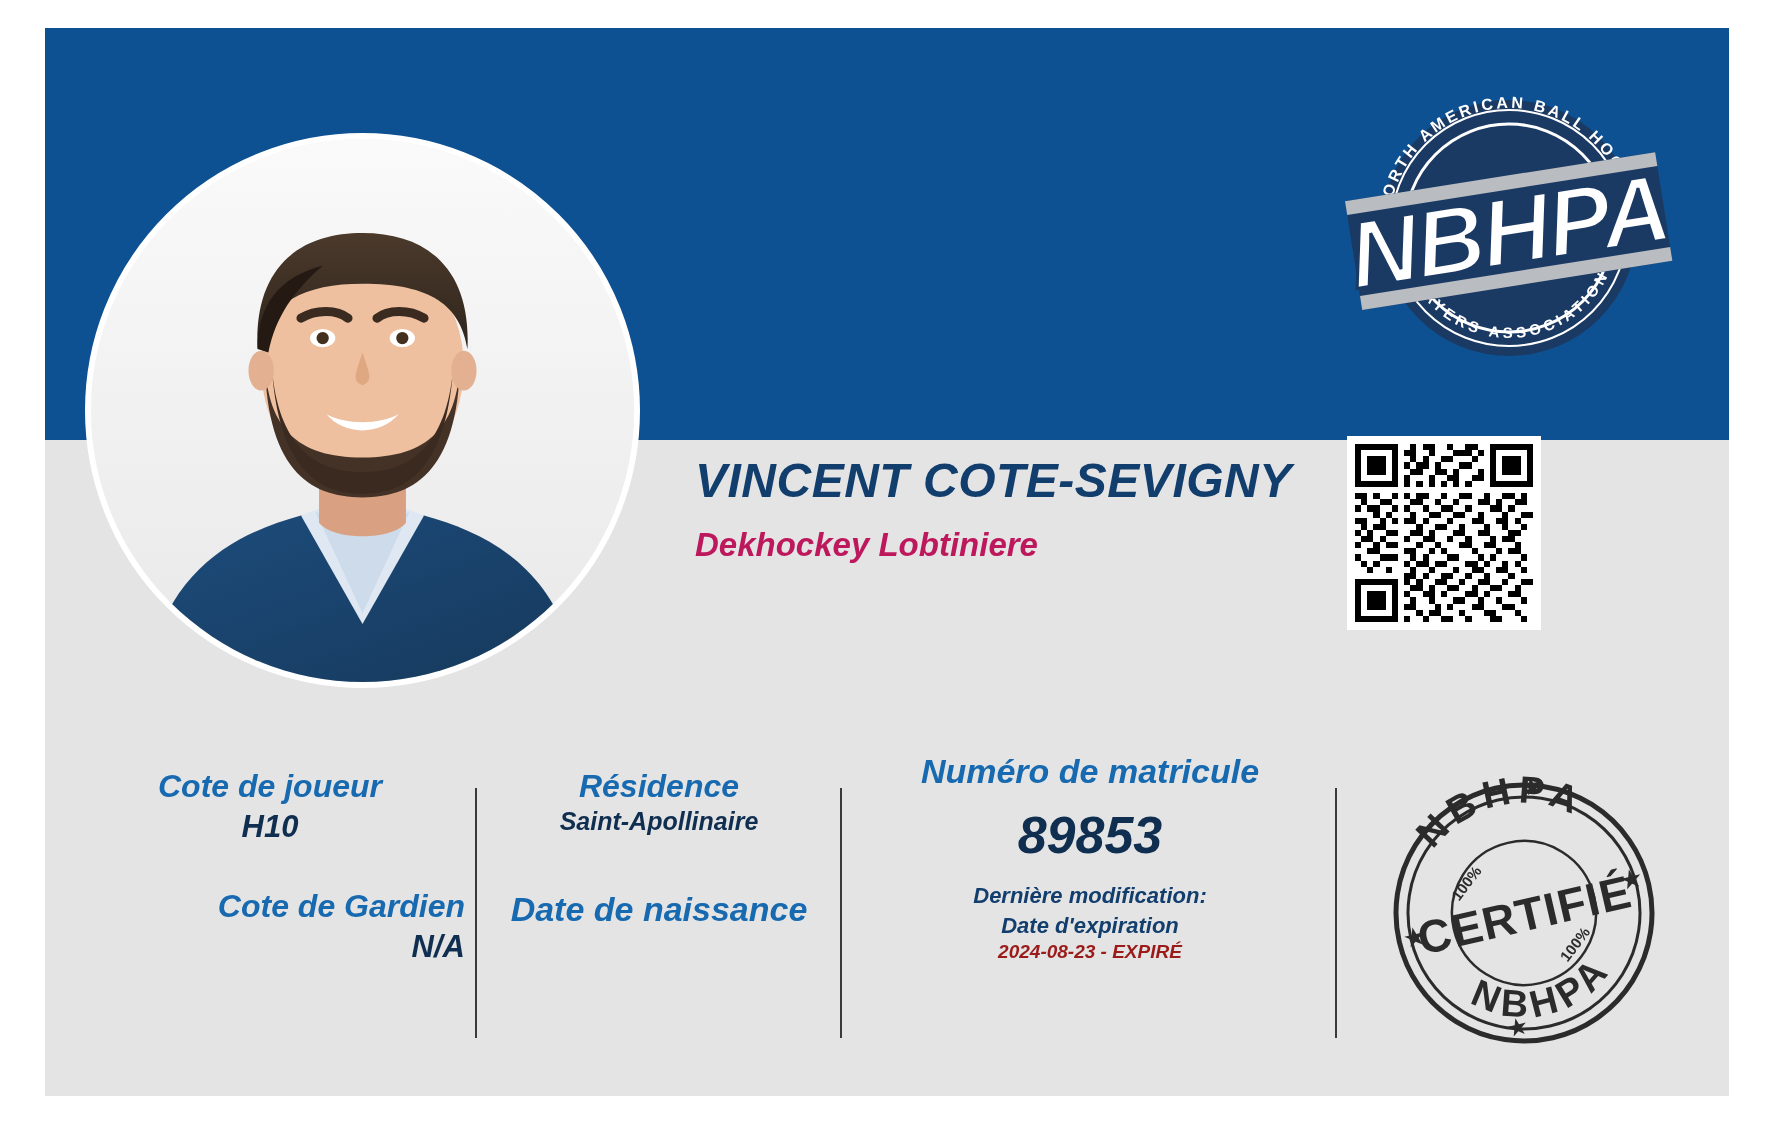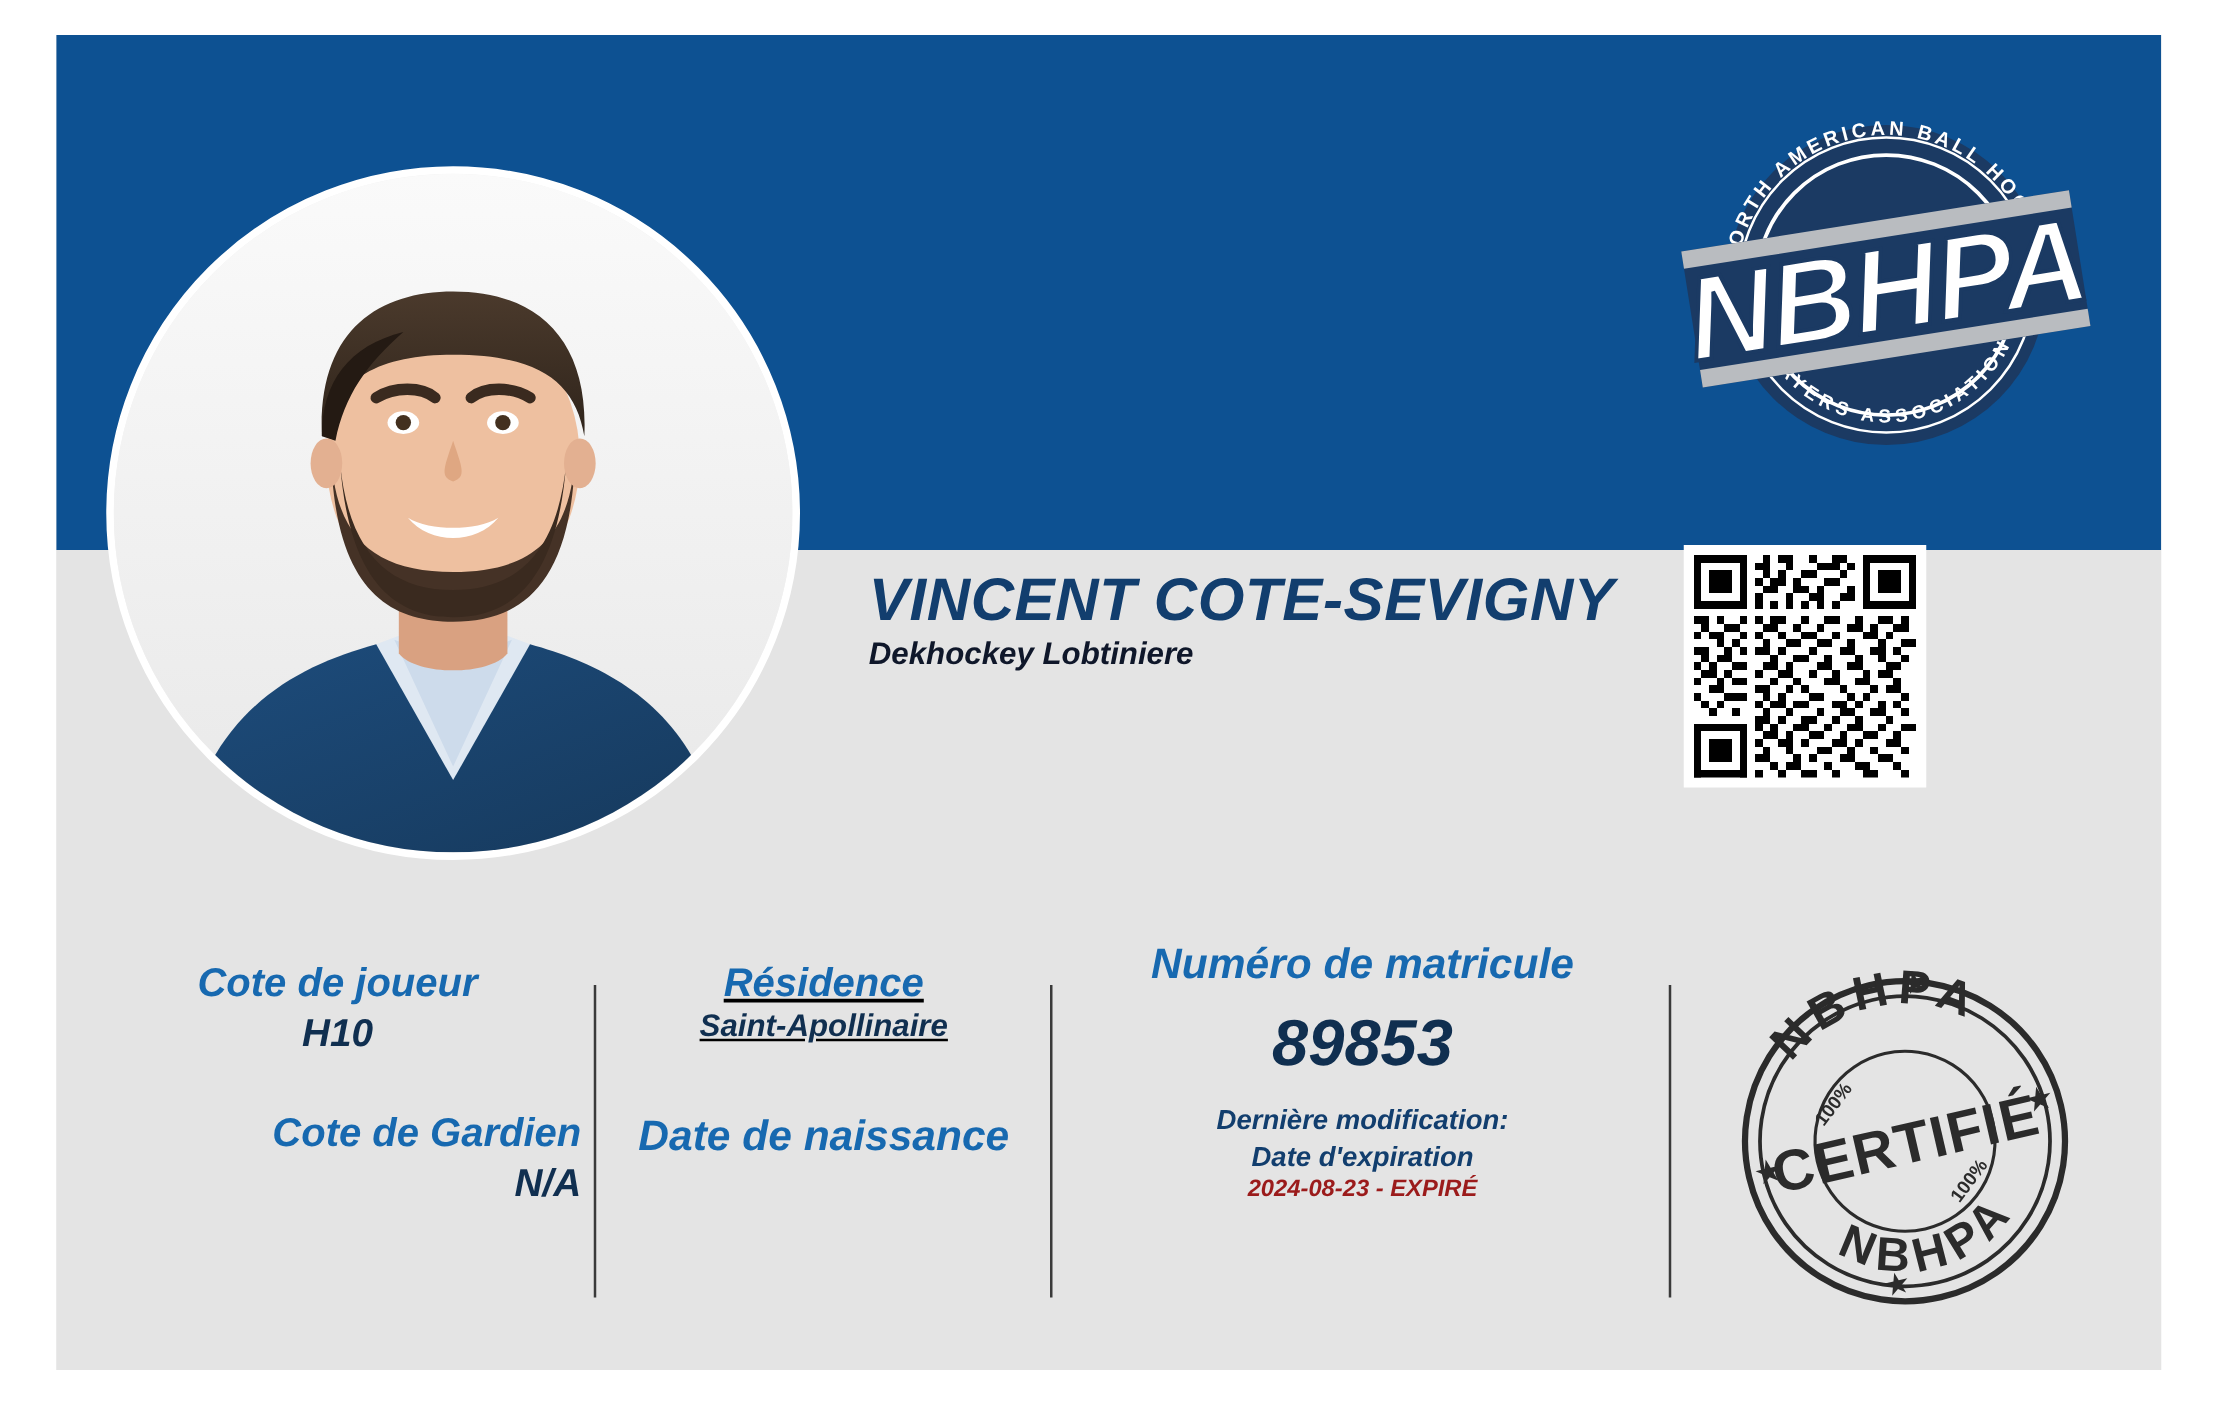--- a/index.html
+++ b/index.html
@@ -61,25 +61,25 @@
   }
   .player-name {
     font-size: 48px;
     font-weight: bold;
     font-style: italic;
     color: #123e6e;
     letter-spacing: .5px;
     white-space: nowrap;
   }
   .player-team {
-    margin-top: 1px;
-    font-size: 25px;
-    font-weight: bold;
-    font-style: italic;
-    color: #0f172a;
+    margin-top: 18px;
+    font-size: 33px;
+    font-weight: bold;
+    font-style: italic;
+    color: #be185d;
   }
 
   
   .qr {
     position: absolute;
     right: 188px;
     top: 408px;
     width: 178px;
     height: 178px;
     background: #ffffff;
@@ -476,21 +476,21 @@
 
     <div class="col" style="left:30px; top:0px; width:390px;">
       <div class="lbl">Cote de joueur</div>
       <div class="val">H10</div>
     </div>
     <div class="col" style="left:30px; top:120px; width:390px;text-align:right;">
       <div class="lbl">Cote de Gardien</div>
       <div class="val">N/A</div>
     </div>
 
-    <div class="col" style="left:440px; top:0px; width:348px;text-decoration:underline;">
+    <div class="col" style="left:440px; top:0px; width:348px;">
       <div class="lbl">Résidence</div>
       <div class="val-small">Saint-Apollinaire</div>
     </div>
     <div class="col" style="left:440px; top:122px; width:348px;">
       <div class="lbl lbl-lg">Date de naissance</div>
       <div class="val"></div>
     </div>
 
     <div class="col" style="left:810px; top:-16px; width:470px;">
       <div class="lbl lbl-lg">Numéro de matricule</div>

